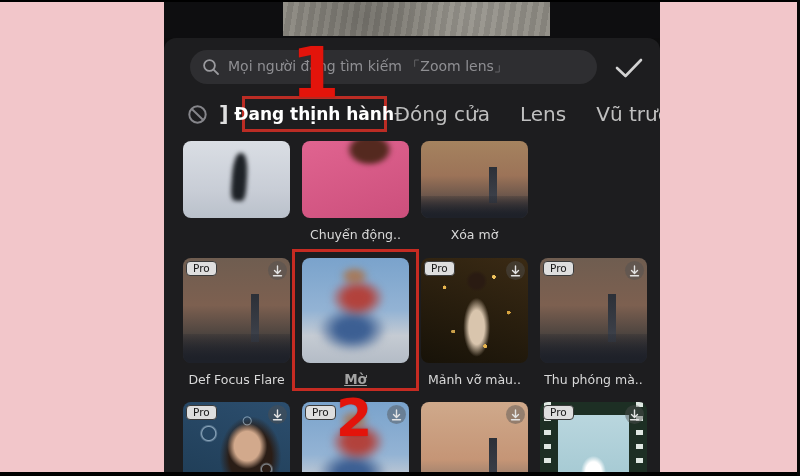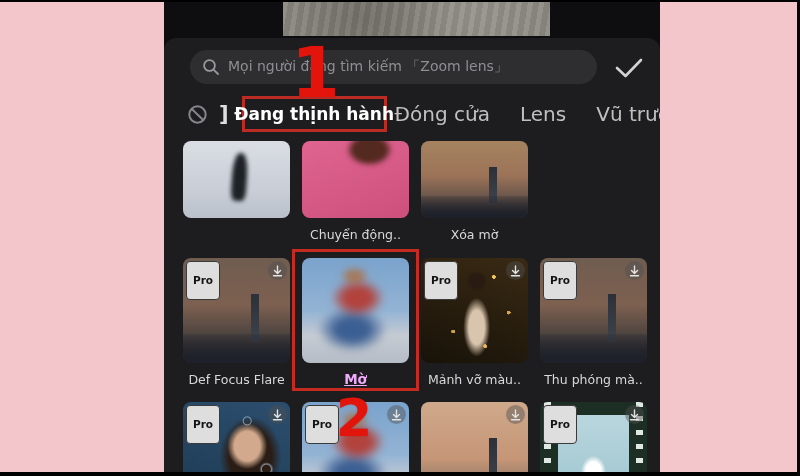--- a/index.html
+++ b/index.html
@@ -46,29 +46,29 @@
   .tab-vu-truong{margin-left:30px;}
 
   
   .row{position:absolute;left:19px;display:flex;gap:12px;}
   .row1{top:103px;} .row2{top:220px;} .row3{top:364px;}
   .cell{position:relative;width:107px;cursor:pointer;}
   .thumb{position:relative;width:107px;border-radius:8px;overflow:hidden;background:#333;}
   .row1 .thumb{height:77px;} .row2 .thumb,.row3 .thumb{height:105px;}
   .lbl{margin-top:8px;text-align:center;font-size:12.5px;color:#d9d9d9;white-space:nowrap;
     overflow:hidden;height:17px;line-height:17px;}
-  .cell[data-selected="true"] .lbl{color:#f0abfc;font-weight:bold;font-size:13.5px;text-decoration:underline;}
+  .cell[data-selected="true"] .lbl{color:#a3a3a3;font-weight:bold;font-size:13.5px;text-decoration:underline;}
   .ring{display:none;position:absolute;top:-9px;left:-10px;right:-10px;bottom:-3px;
     border:3px solid #c62b22;z-index:5;pointer-events:none;}
   .cell[data-selected="true"] .ring{display:block;}
 
   
   .pro-badge{display:none;position:absolute;top:3px;left:3px;z-index:3;background:#dedede;
-    color:#141414;border:1px solid #3a3a3a;border-radius:4px;font-size:10.5px;font-weight:bold;
-    line-height:13px;padding:12px 6px;}
+    color:#141414;border:1px solid #3a3a3a;border-radius:4px;font-size:10.5px;font-weight:normal;
+    line-height:13px;padding:0 6px;}
   .pro-badge[data-show="true"]{display:inline-block;}
   .dl{display:none;position:absolute;top:3px;right:3px;z-index:3;width:19px;height:19px;
     border-radius:50%;background:rgba(80,80,80,.45);align-items:center;justify-content:center;}
   .dl[data-show="true"]{display:flex;}
 
   
   [data-thumb="walker-light"]{background:linear-gradient(180deg,#dadee4 0%,#c8cdd6 65%,#bac1cb 100%);}
   [data-thumb="walker-light"]::before{content:"";position:absolute;left:46%;top:16%;width:15px;height:62%;
     background:#1e2227;border-radius:45% 45% 25% 25%;filter:blur(2px);transform:rotate(4deg);}
   [data-thumb="pink-girl"]{background:linear-gradient(160deg,#e06490 0%,#cc4f7c 100%);}

